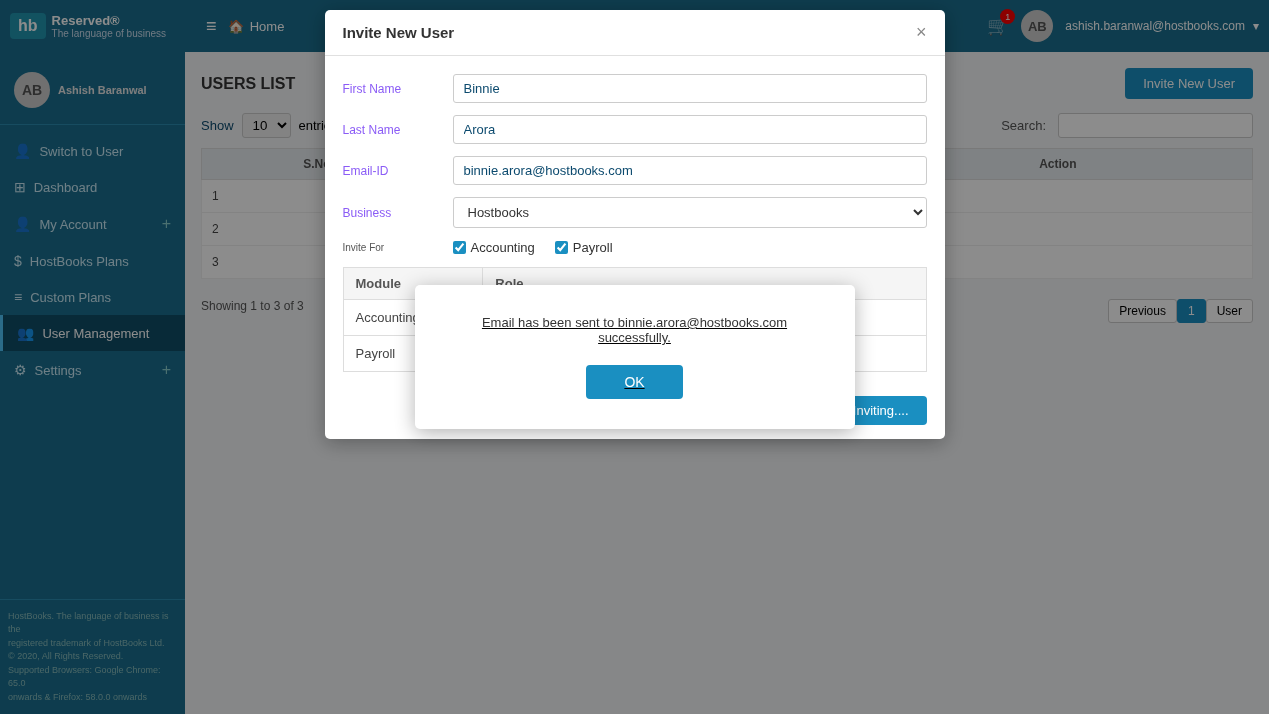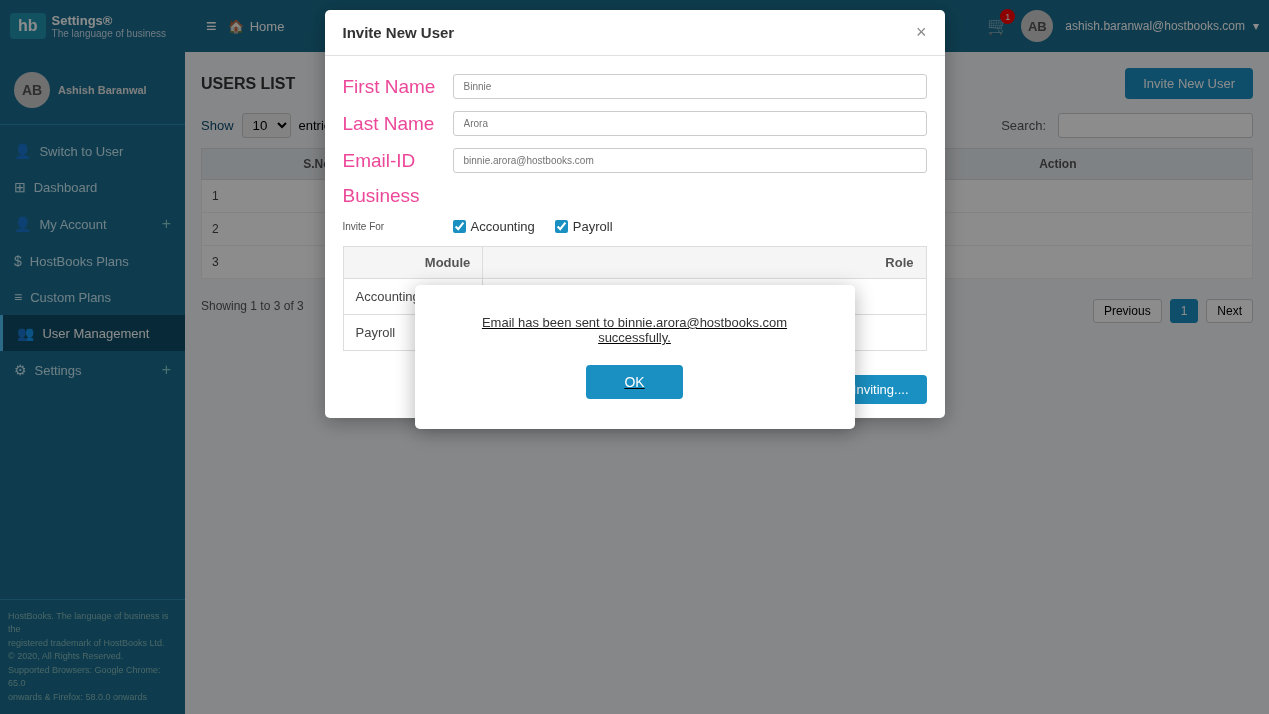--- a/index.html
+++ b/index.html
@@ -47,43 +47,43 @@
     .search-label { color: #555; }
     .search-input { border: 1px solid #ccc; padding: 4px 8px; border-radius: 3px; }
     .table { width: 100%; border-collapse: collapse; background: white; }
     .table th { background: #e8edf0; padding: 8px 10px; text-align: center; font-size: 12px; color: #555; border: 1px solid #ddd; }
     .table td { padding: 8px 10px; border: 1px solid #eee; font-size: 12px; color: #444; }
     .status-badge { padding: 2px 10px; border-radius: 3px; font-size: 11px; color: white; display: inline-block; }
     .status-invited { background: #1a8fc1; }
     .status-active { background: #4caf50; }
     .action-icons { display: flex; gap: 6px; align-items: center; }
     .action-icon { color: #1a8fc1; font-size: 14px; cursor: pointer; }
-    .pagination { display: flex; align-items: center; gap: 8px; justify-content: flex-start; margin-top: 10px; }
+    .pagination { display: flex; align-items: center; gap: 0; justify-content: flex-start; margin-top: 10px; }
     .page-btn { padding: 4px 10px; border: 1px solid #ccc; background: white; border-radius: 3px; cursor: pointer; font-size: 12px; }
     .page-btn.active { background: #1a8fc1; color: white; border-color: #1a8fc1; }
     .showing-text { color: #555; font-size: 12px; }
 
     
     .modal-overlay { position: fixed; top: 0; left: 0; width: 100%; height: 100%; background: rgba(0,0,0,0.45); display: flex; align-items: flex-start; justify-content: center; padding-top: 10px; z-index: 100; }
     .modal { background: white; border-radius: 5px; width: 620px; box-shadow: 0 4px 20px rgba(0,0,0,0.3); position: relative; }
     .modal-header { display: flex; align-items: center; justify-content: space-between; padding: 12px 18px; border-bottom: 1px solid #e0e0e0; }
     .modal-title { font-size: 15px; font-weight: bold; color: #333; }
     .modal-close { font-size: 18px; color: #888; cursor: pointer; background: none; border: none; }
     .modal-body { padding: 18px 18px 14px; }
     .form-row { display: flex; align-items: center; margin-bottom: 12px; }
-    .form-label { width: 110px; font-size: 19px; color: #ec4899; flex-shrink: 0; }
-    .form-input { flex: 1; border: 1px solid #ccc; border-radius: 3px; padding: 6px 10px; font-size: 10px; color: #737373; }
+    .form-label { width: 110px; font-size: 12px; color: #8b5cf6; flex-shrink: 0; }
+    .form-input { flex: 1; border: 1px solid #ccc; border-radius: 3px; padding: 6px 10px; font-size: 13px; color: #0c4a6e; }
     .form-select { flex: 1; border: 1px solid #ccc; border-radius: 3px; padding: 6px 10px; font-size: 13px; color: #333; background: white; }
     .invite-for-row { display: flex; align-items: center; margin-bottom: 12px; }
     .invite-for-label { width: 110px; font-size: 10px; color: #555; flex-shrink: 0; }
     .checkboxes { display: flex; gap: 20px; align-items: center; }
     .checkbox-item { display: flex; align-items: center; gap: 5px; font-size: 13px; color: #333; }
     .checkbox-item input[type="checkbox"] { accent-color: #1a8fc1; }
     .module-table { width: 100%; border-collapse: collapse; margin-top: 4px; border: 1px solid #ddd; }
-    .module-table th { background: #f5f5f5; padding: 8px 12px; text-align: right; font-size: 13px; color: #555; border: 1px solid #ddd; }
+    .module-table th { background: #f5f5f5; padding: 8px 12px; text-align: left; font-size: 13px; color: #555; border: 1px solid #ddd; }
     .module-table td { padding: 10px 12px; border: 1px solid #ddd; font-size: 13px; color: #444; vertical-align: middle; }
     .role-options { display: flex; gap: 20px; }
     .role-option { display: flex; align-items: center; gap: 5px; font-size: 13px; }
     .role-option input[type="radio"] { accent-color: #1a8fc1; }
     .modal-footer { display: flex; justify-content: flex-end; padding: 10px 18px 14px; }
     .inviting-btn { background: #1a8fc1; color: white; border: none; padding: 7px 18px; border-radius: 4px; font-size: 13px; cursor: pointer; }
 
     
     .alert-overlay { position: fixed; top: 0; left: 0; width: 100%; height: 100%; display: flex; align-items: center; justify-content: center; z-index: 200; text-decoration: underline; }
     .alert-box { background: white; border-radius: 5px; box-shadow: 0 4px 20px rgba(0,0,0,0.3); padding: 30px 40px; display: flex; flex-direction: column; align-items: center; gap: 20px; min-width: 360px; max-width: 440px; }
@@ -92,21 +92,21 @@
   </style>
 </head>
 <body>
 
 <div class="app-wrapper">
 
   <div class="top-bar">
     <div class="logo-area">
       <div class="logo-box">hb</div>
       <div>
-        <span style="color:white;font-size:13px;font-weight:bold;">Settings®</span>
+        <span style="color:white;font-size:13px;font-weight:bold;">Reserved®</span>
         <span class="logo-sub">The language of business</span>
       </div>
     </div>
     <span class="hamburger">≡</span>
     <div class="nav-home">
       <span>🏠</span>
       <span>Home</span>
     </div>
     <div class="top-right">
       <div class="cart-icon">
@@ -248,21 +248,21 @@
               </div>
             </td>
           </tr>
         </tbody>
       </table>
       <div style="display:flex; align-items:center; justify-content:space-between; margin-top:10px;">
         <span class="showing-text">Showing 1 to 3 of 3</span>
         <div class="pagination">
           <button class="page-btn">Previous</button>
           <button class="page-btn active">1</button>
-          <button class="page-btn">Next</button>
+          <button class="page-btn">User</button>
         </div>
       </div>
     </div>
   </div>
 </div>
 
 <div class="modal-overlay">
   <div class="modal">
     <div class="modal-header">
       <span class="modal-title">Invite New User</span>
@@ -276,20 +276,23 @@
       <div class="form-row">
         <label class="form-label">Last Name</label>
         <input class="form-input" type="text" value="Arora" style="">
       </div>
       <div class="form-row">
         <label class="form-label">Email-ID</label>
         <input class="form-input" type="text" value="binnie.arora@hostbooks.com" style="">
       </div>
       <div class="form-row">
         <label class="form-label">Business</label>
+        <select class="form-select">
+          <option>Hostbooks</option>
+        </select>
       </div>
       <div class="invite-for-row">
         <label class="invite-for-label">Invite For</label>
         <div class="checkboxes">
           <label class="checkbox-item">
             <input type="checkbox" checked="" style="">
             <span>Accounting</span>
           </label>
           <label class="checkbox-item">
             <input type="checkbox" checked="" style="">

